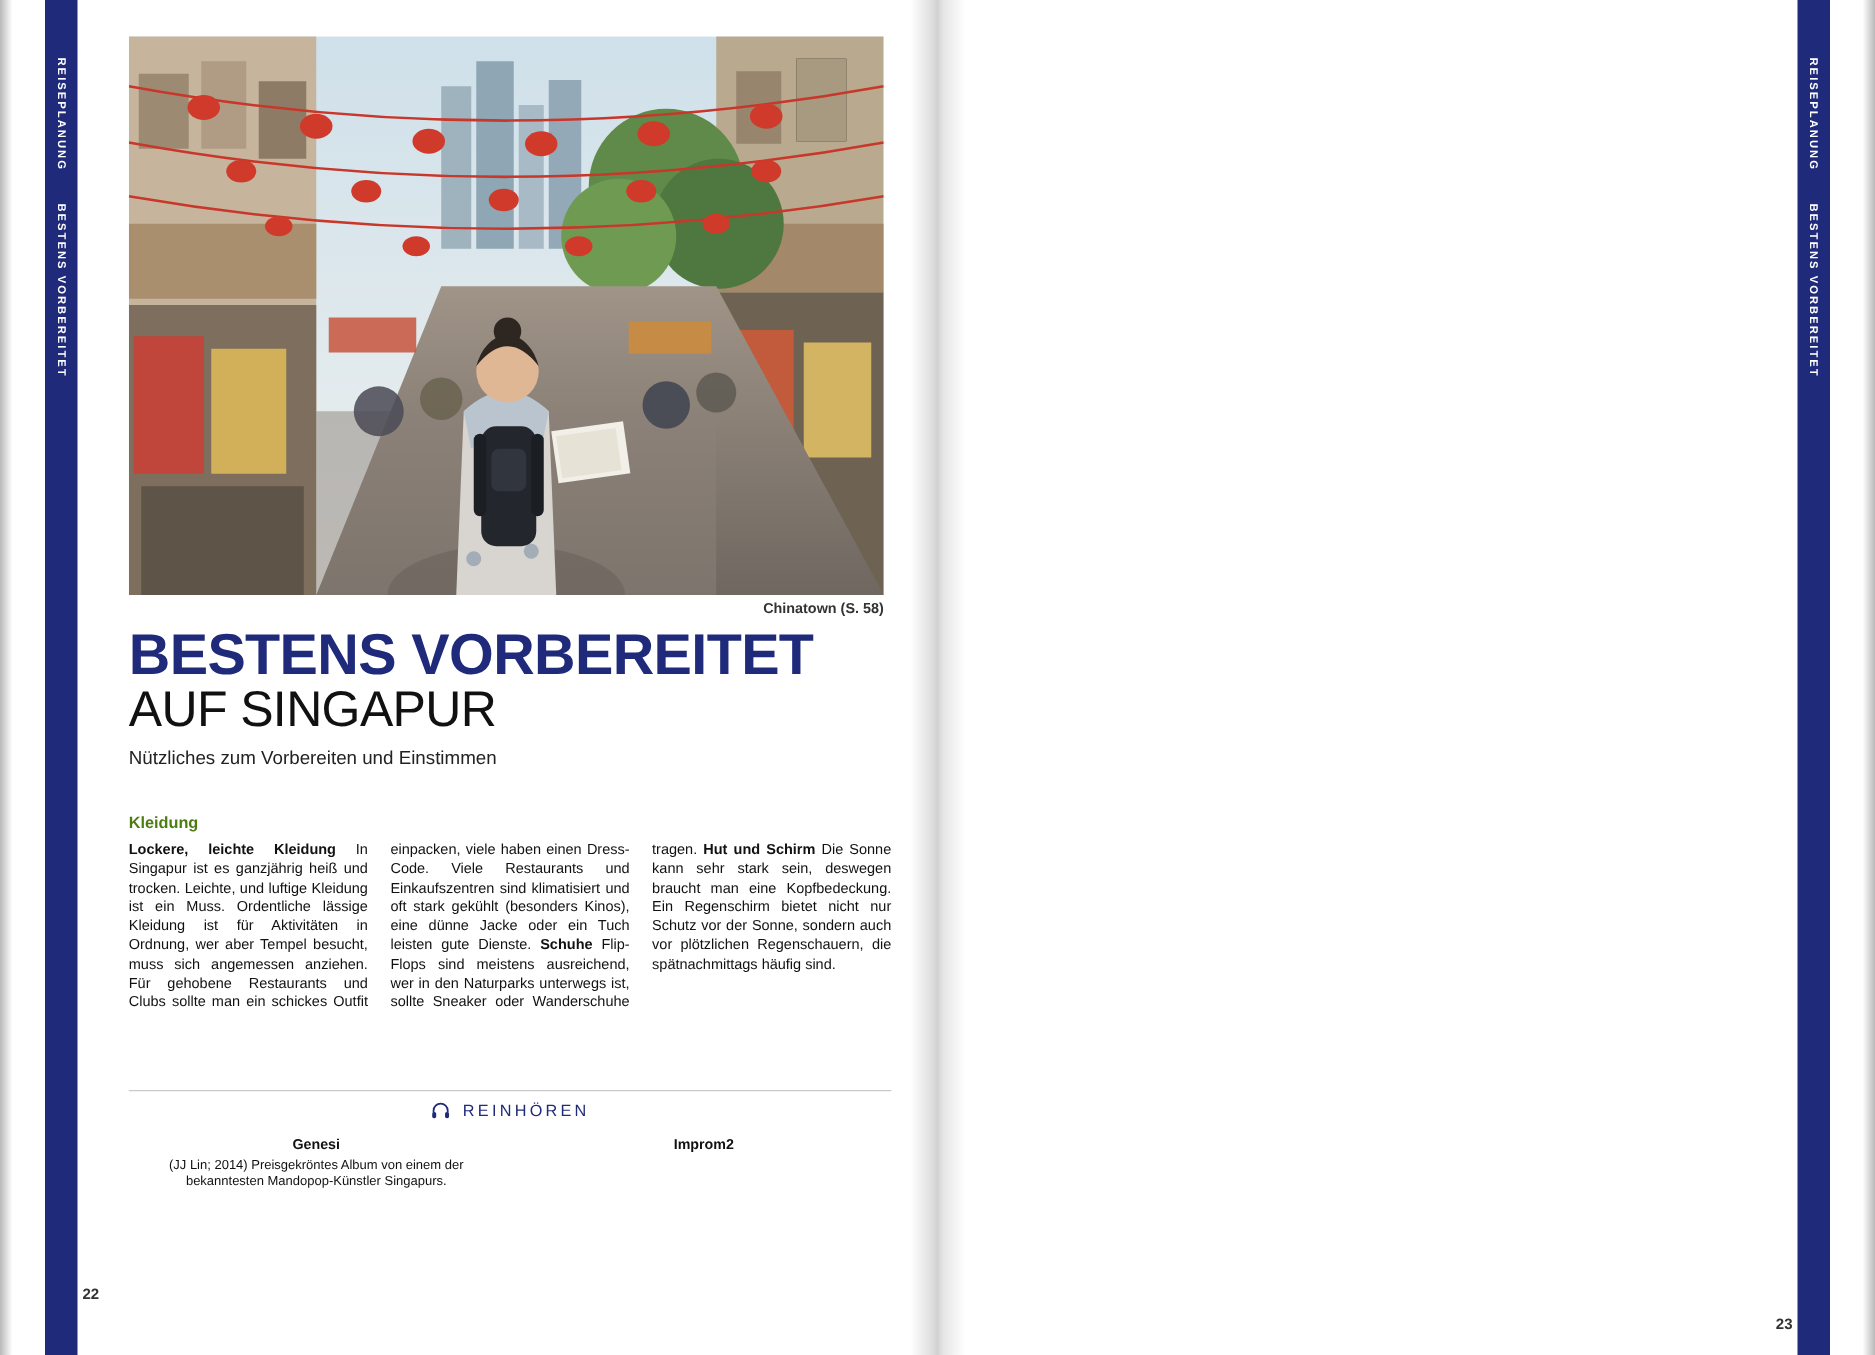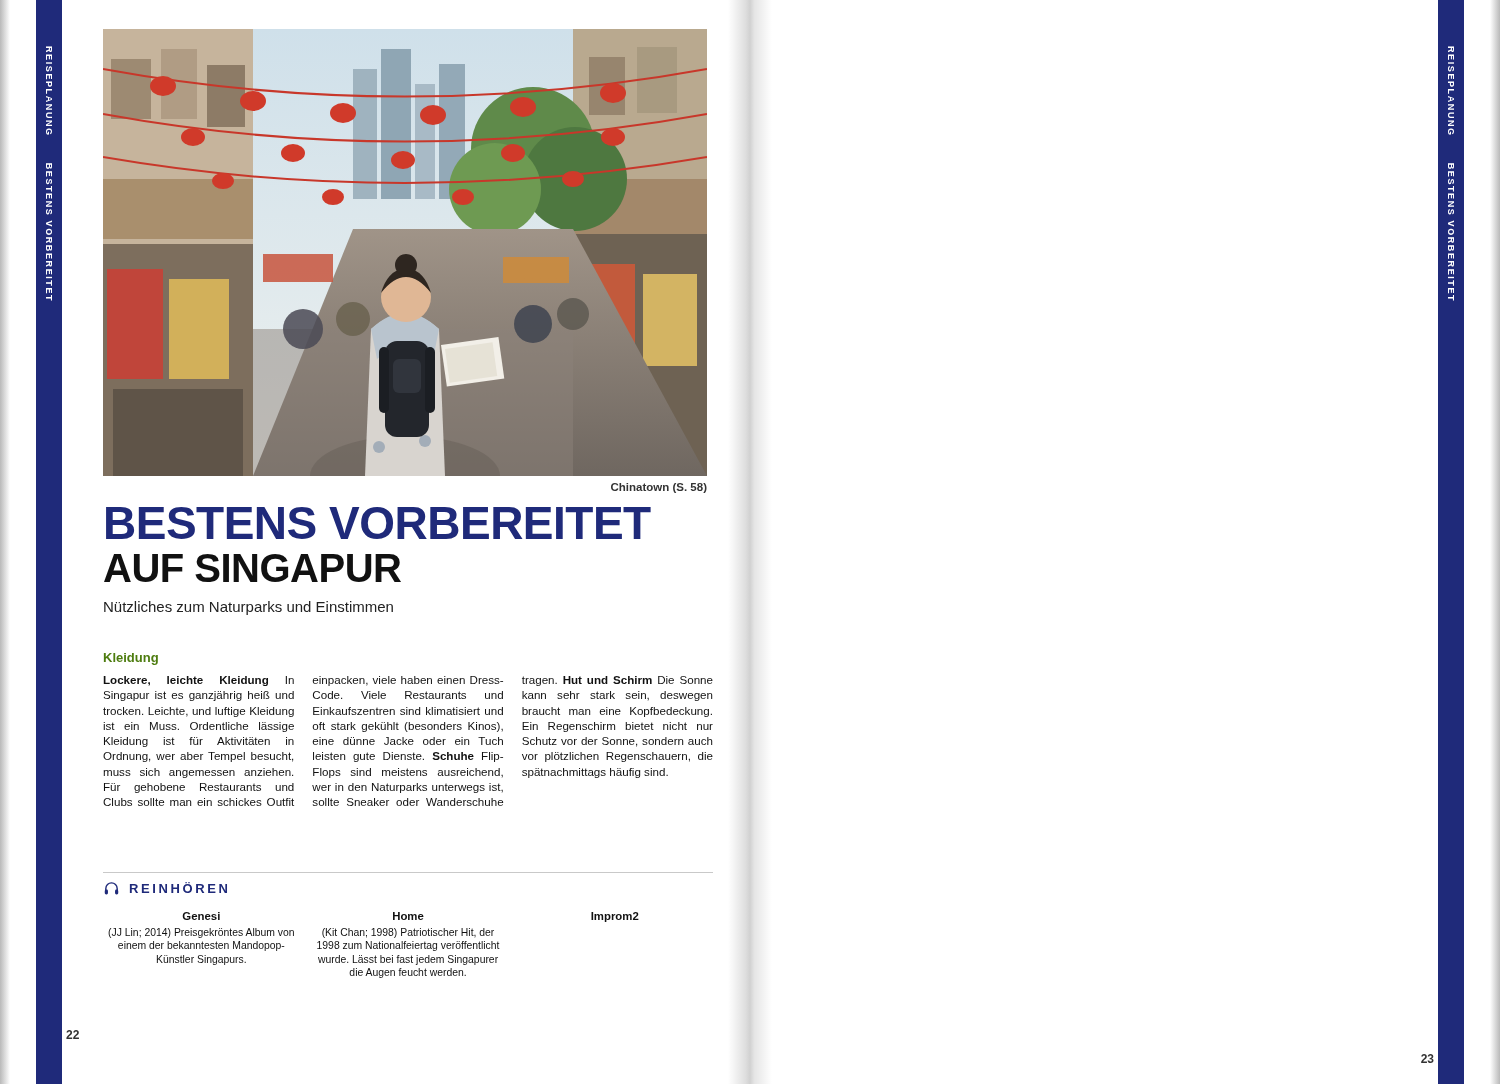--- a/index.html
+++ b/index.html
@@ -37,31 +37,31 @@
     position:absolute;left:686px;top:70px;width:1084px;height:14px;
     transform:rotate(90deg);transform-origin:0 0;
     font-size:6.5px;letter-spacing:0.6px;color:#555;white-space:nowrap;
   }
 
   
   .hero{position:absolute;left:103px;top:29px;width:604px;height:447px;overflow:hidden;}
   .hero-img{position:absolute;inset:0;}
   .caption{position:absolute;left:103px;top:481px;width:604px;text-align:right;font-size:11.5px;color:#333;font-weight:bold;}
   .title1{position:absolute;left:103px;top:500px;width:610px;font-size:46px;font-weight:bold;color:#1f2a7a;letter-spacing:-0.5px;line-height:1.02;}
-  .title2{position:absolute;left:103px;top:548px;width:610px;font-size:40px;font-weight:bold;color:#111;letter-spacing:-0.5px;line-height:1.02;}
+  .title2{position:absolute;left:103px;top:548px;width:610px;font-size:40px;font-weight:normal;color:#111;letter-spacing:-0.5px;line-height:1.02;}
   .subtitle{position:absolute;left:103px;top:598px;width:610px;font-size:15px;color:#222;}
 
   .sec-kleidung{position:absolute;left:103px;top:650px;font-size:13px;font-weight:bold;color:#4d7c0f;}
   .cols3{position:absolute;left:103px;top:672px;width:610px;column-count:3;column-gap:18px;font-size:11.6px;line-height:1.32;color:#111;text-align:justify;}
   .cols3 p{margin:0 0 0 0;}
   .cols3 b{font-weight:bold;}
 
   .rule{position:absolute;left:103px;width:610px;height:1px;background:#c9c9c9;}
 
-  .band-title{display:flex;align-items:center;justify-content:flex-start;gap:9px;font-size:13px;font-weight:bold;letter-spacing:2.6px;color:#1f2a7a;}
+  .band-title{display:flex;align-items:center;justify-content:center;gap:9px;font-size:13px;font-weight:normal;letter-spacing:2.6px;color:#1f2a7a;}
   .band-title svg{display:block;}
 
   .reinhoeren-wrap{position:absolute;left:103px;top:880px;width:610px;}
   .music-grid{display:flex;gap:10px;margin-top:12px;}
   .music-item{flex:1;text-align:center;font-size:10.4px;line-height:1.3;color:#111;}
   .music-item .mt{font-weight:bold;font-size:11.4px;display:block;margin-bottom:2px;}
 
   .pagenum{position:absolute;font-size:12px;color:#333;font-weight:bold;}
   .pn-left{left:66px;top:1028px;}
   .pn-right{right:66px;top:1028px;margin-top:24px;}
@@ -182,21 +182,21 @@
           <rect x="338" y="316" width="58" height="42" fill="#f2efe8" transform="rotate(-8 338 316)"></rect>
           <rect x="342" y="320" width="48" height="34" fill="#e6e2d6" transform="rotate(-8 342 320)"></rect>
         </g>
       </svg>
     </div>
 
     <div class="caption">Chinatown (S. 58)</div>
 
     <div class="title1">BESTENS VORBEREITET</div>
     <div class="title2">AUF SINGAPUR</div>
-    <div class="subtitle">Nützliches zum Naturparks und Einstimmen</div>
+    <div class="subtitle">Nützliches zum Vorbereiten und Einstimmen</div>
 
     <div class="sec-kleidung">Kleidung</div>
 
     <div class="cols3">
       <p>
         <b>Lockere, leichte Kleidung</b><span> In Singapur ist es ganzjährig heiß und trocken. Leichte, und luftige Kleidung ist ein Muss. Ordentliche lässige Kleidung ist für Aktivitäten in Ordnung, wer aber Tempel besucht, muss sich angemessen anziehen. Für gehobene Restaurants und Clubs sollte man ein schickes Outfit einpacken, viele haben einen Dress-Code. Viele Restaurants und Einkaufszentren sind klimatisiert und oft stark gekühlt (besonders Kinos), eine dünne Jacke oder ein Tuch leisten gute Dienste. </span><b>Schuhe</b><span> Flip-Flops sind meistens ausreichend, wer in den Naturparks unterwegs ist, sollte Sneaker oder Wanderschuhe tragen. </span><b>Hut und Schirm</b><span> Die Sonne kann sehr stark sein, deswegen braucht man eine Kopfbedeckung. Ein Regenschirm bietet nicht nur Schutz vor der Sonne, sondern auch vor plötzlichen Regenschauern, die spätnachmittags häufig sind.</span>
       </p>
     </div>
 
     <div class="rule" style="top:872px;"></div>
@@ -209,24 +209,20 @@
           <rect x="17" y="13.5" width="4.5" height="7" rx="2" fill="#1f2a7a" stroke="none"></rect>
         </svg>
         <span>REINHÖREN</span>
       </div>
       <div class="music-grid">
         <div class="music-item">
           <span class="mt">Genesi</span>
           <span>(JJ Lin; 2014) Preisgekröntes Album von einem der bekanntesten Mandopop-Künstler Singapurs.</span>
         </div>
         <div class="music-item">
-          <span class="mt">Home</span>
-          <span>(Kit Chan; 1998) Patriotischer Hit, der 1998 zum Nationalfeiertag veröffentlicht wurde. Lässt bei fast jedem Singapurer die Augen feucht werden.</span>
-        </div>
-        <div class="music-item">
           <span class="mt">Improm2</span>
         </div>
       </div>
     </div>
 
     <div class="pagenum pn-left">22</div>
   </div>
 
   <div class="page page-right">
 

